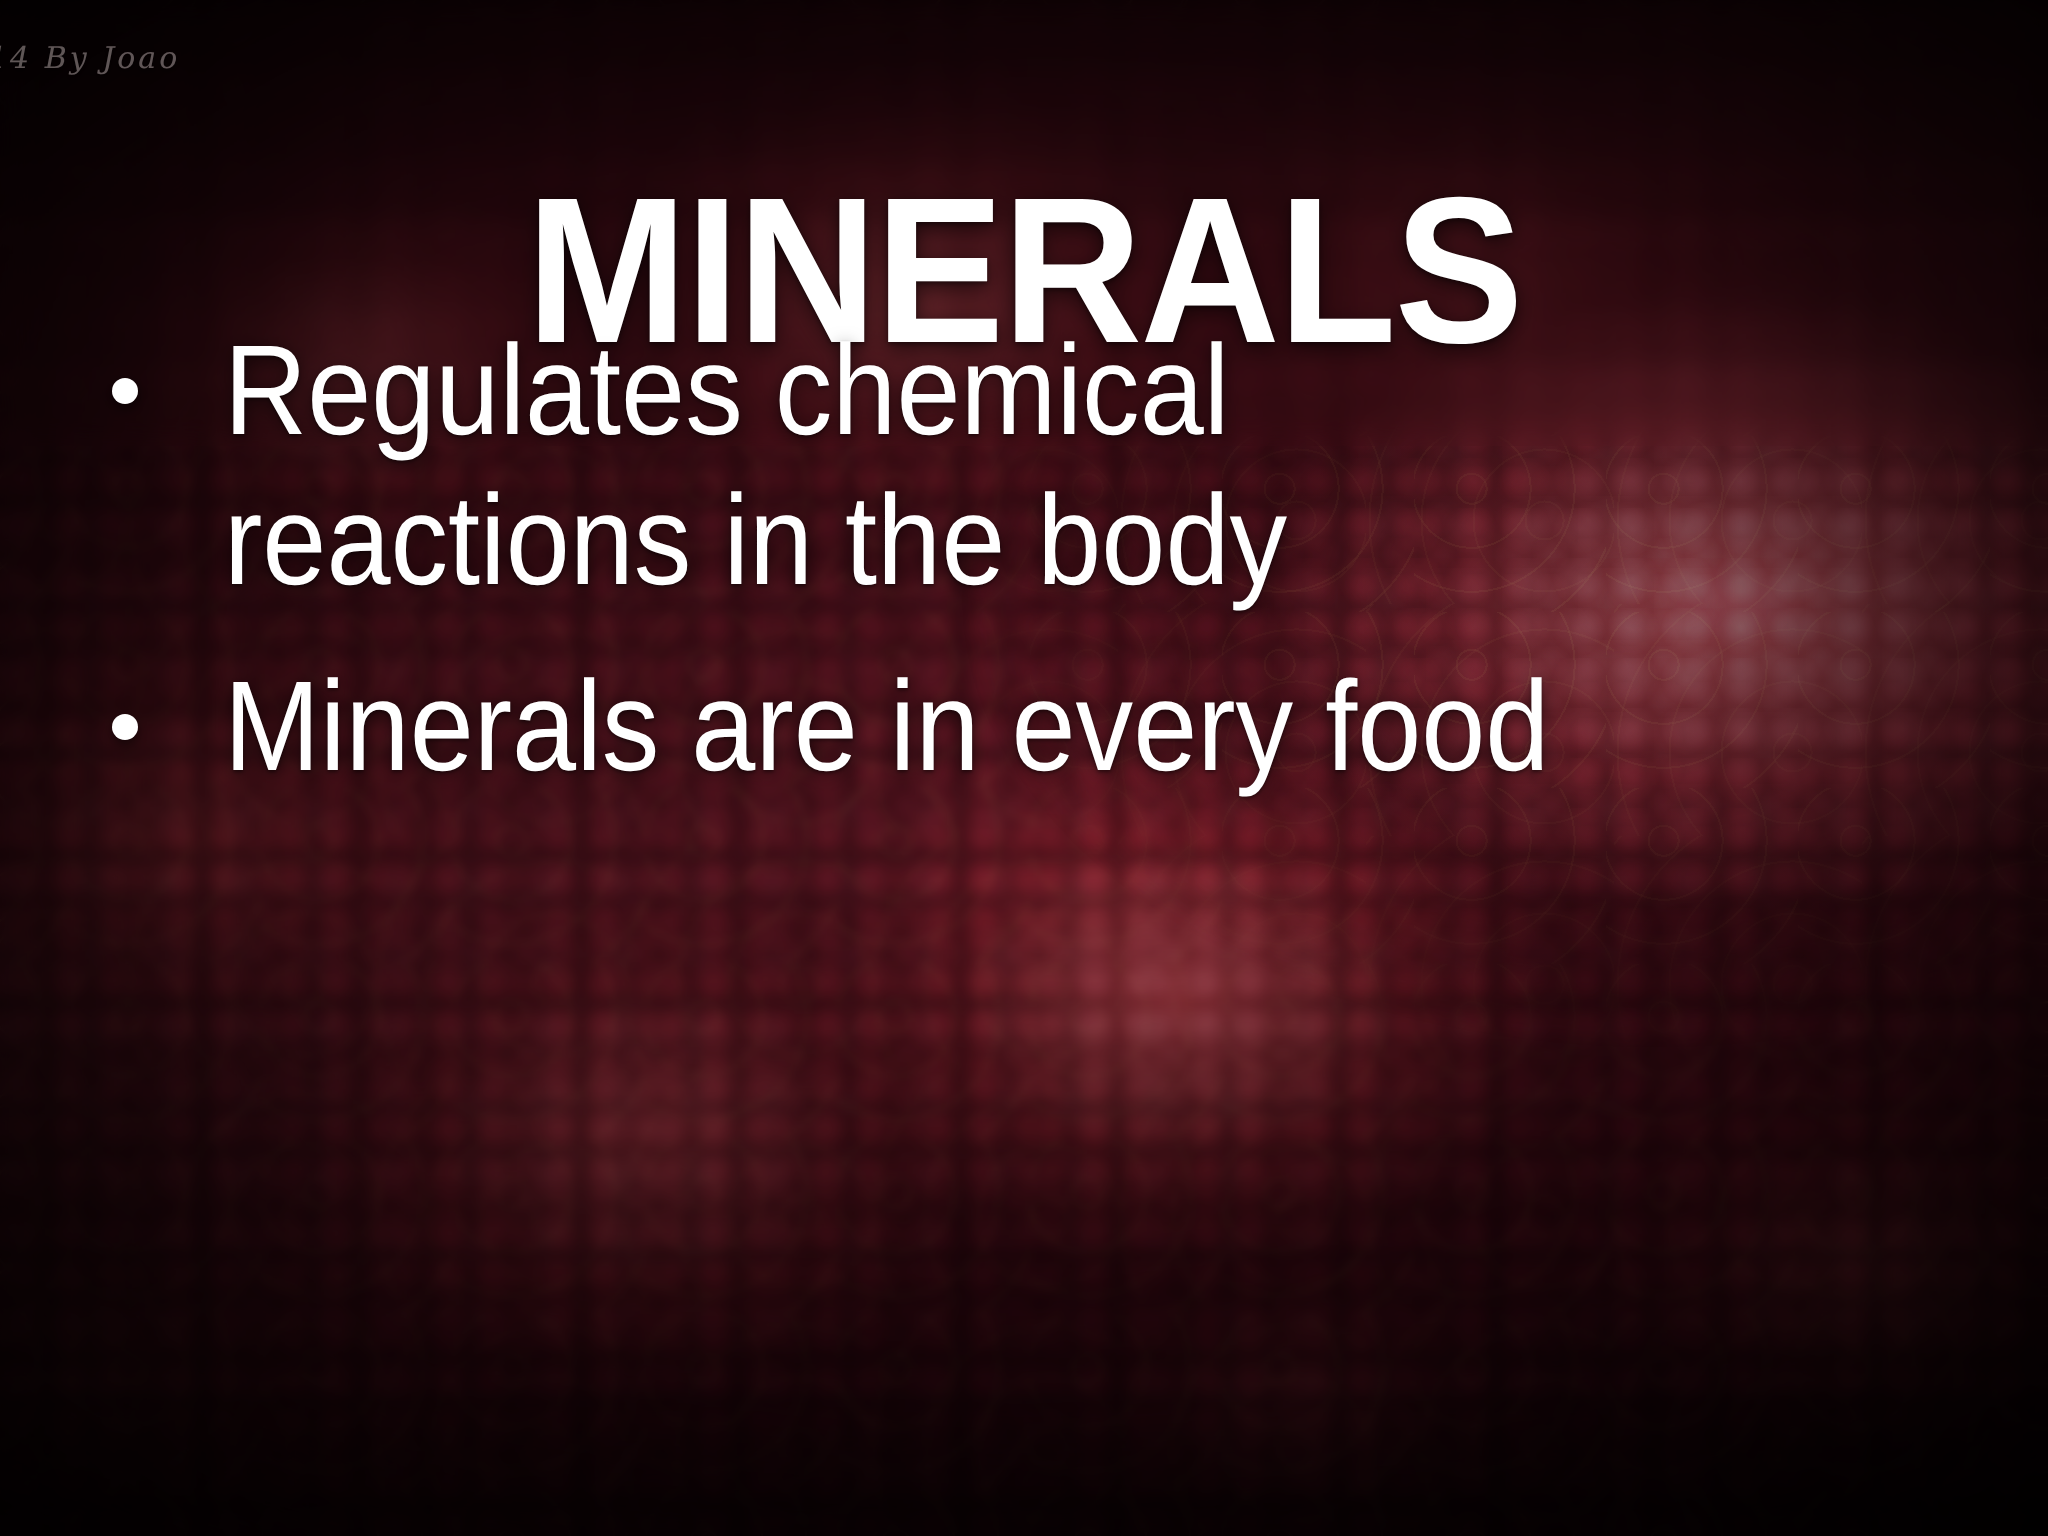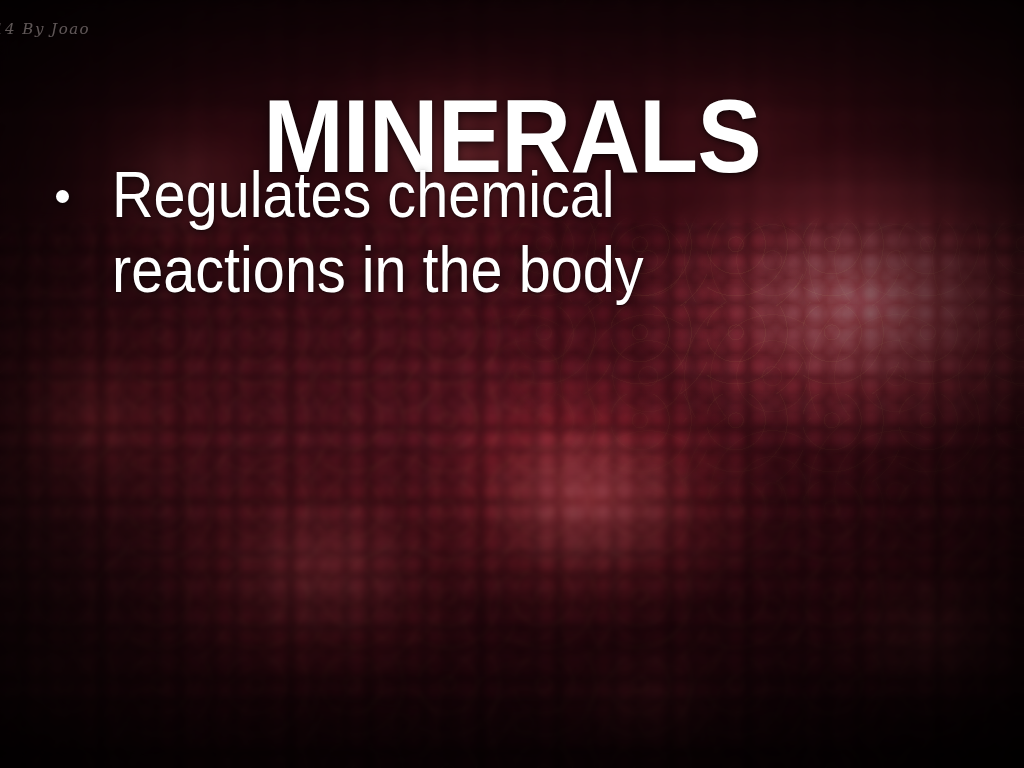--- a/index.html
+++ b/index.html
@@ -204,16 +204,20 @@
 
     <div class="bullets">
 
       <div class="bullet-row">
         <div class="bullet-dot"><span></span></div>
         <div class="bullet-text">Regulates chemical
 reactions in the body</div>
       </div>
 
 
+      <div class="bullet-row">
+        <div class="bullet-dot"><span></span></div>
+        <div class="bullet-text">Minerals are in every food</div>
+      </div>
 
     </div>
   </div>
 </div>
 
 </body></html>

